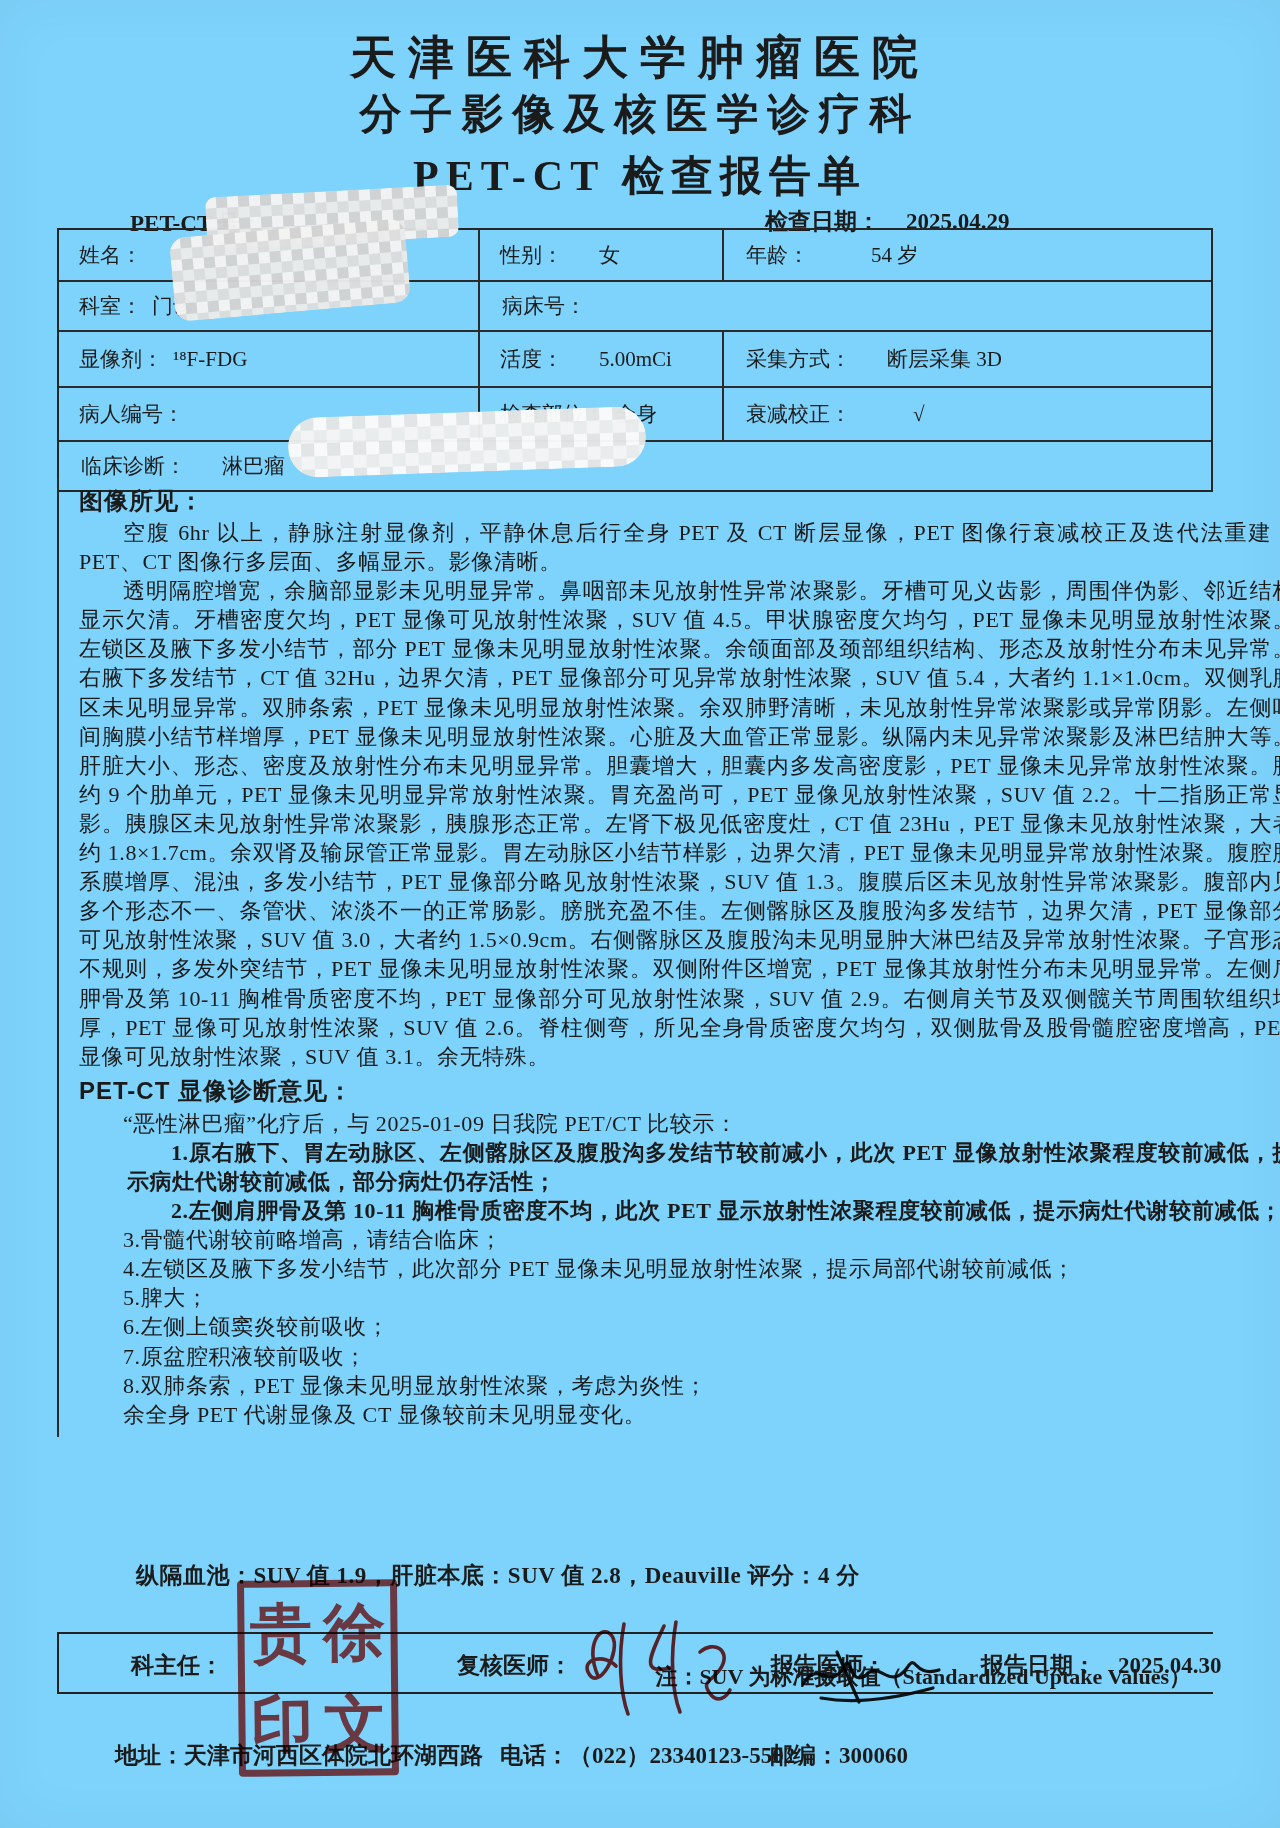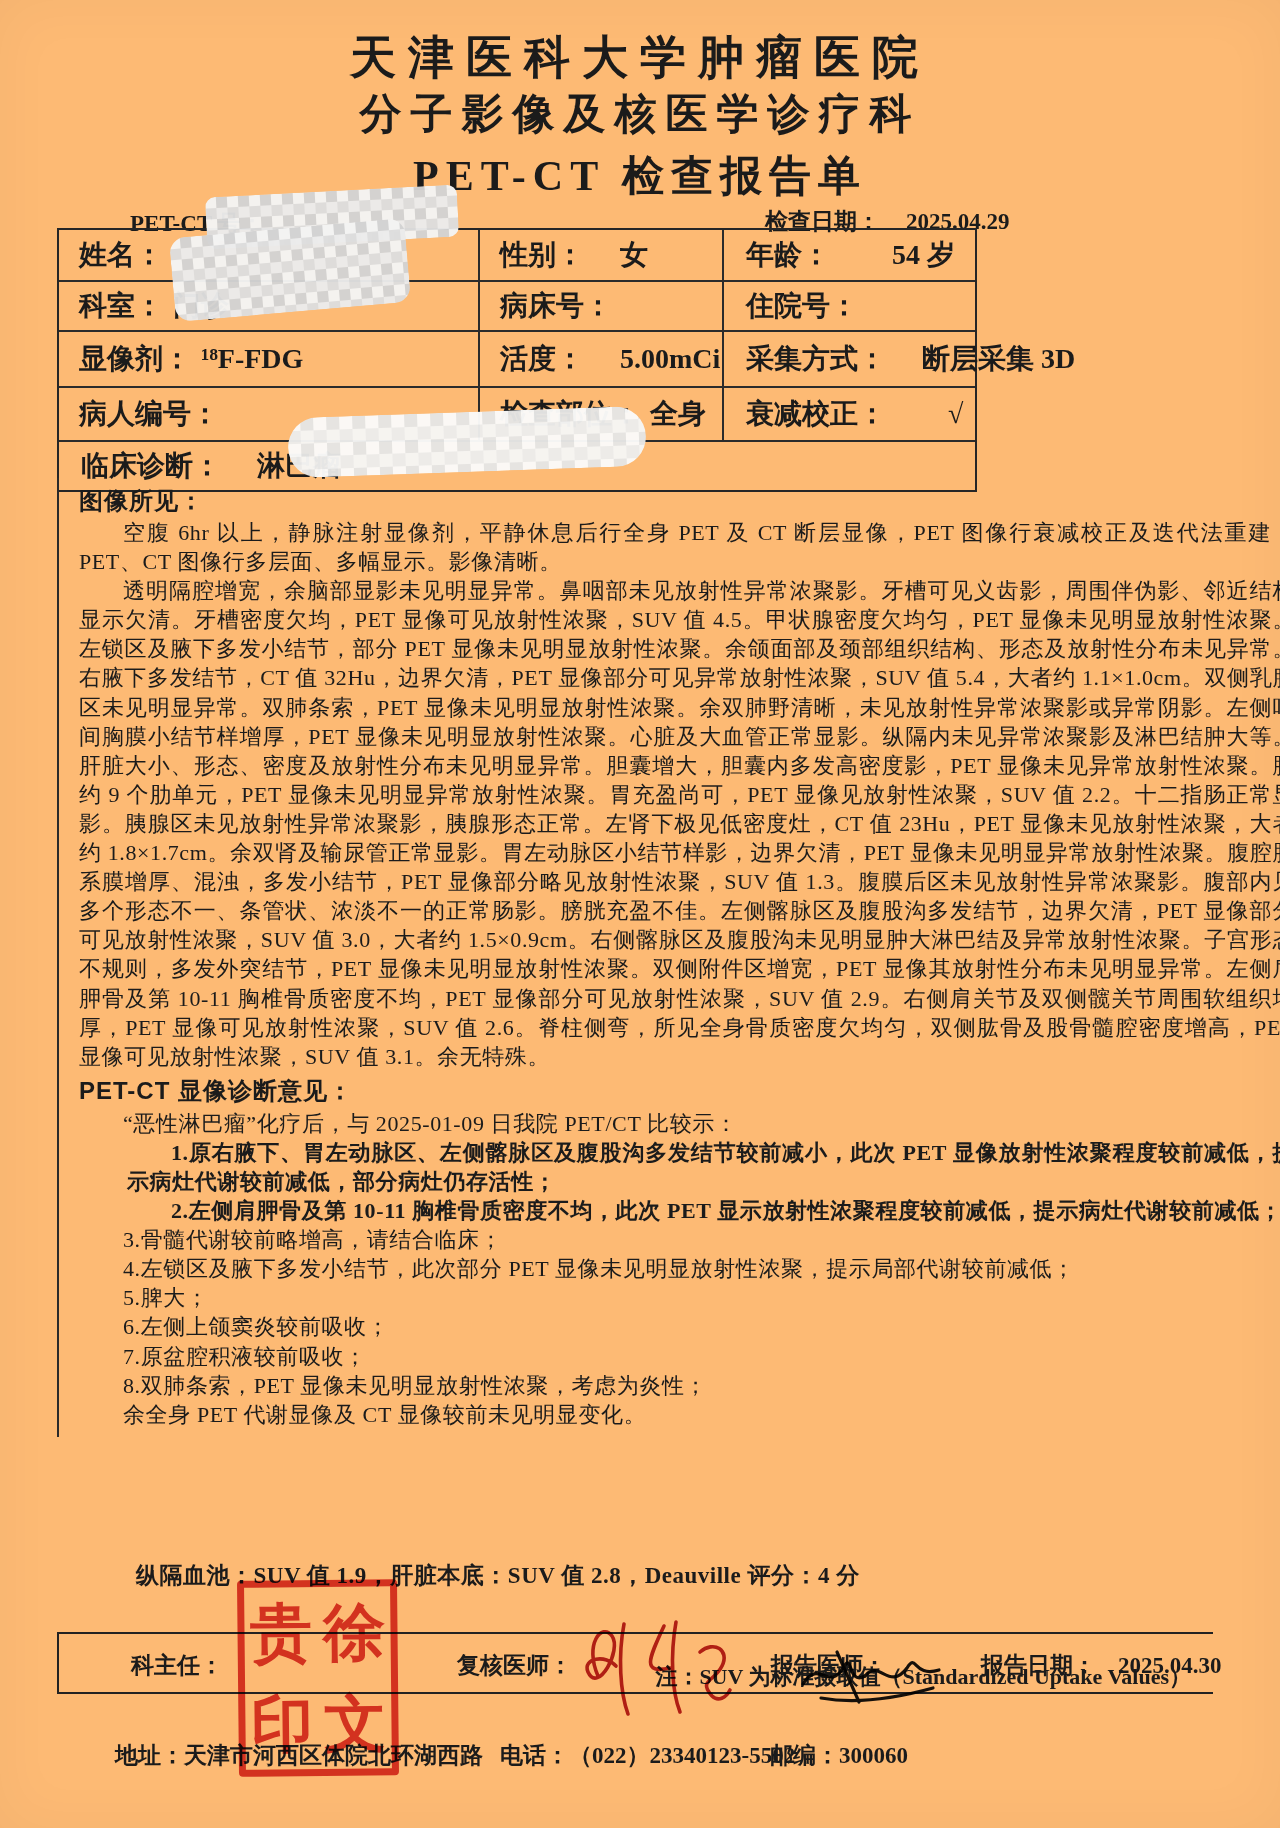--- a/index.html
+++ b/index.html
@@ -1,35 +1,35 @@
 <!DOCTYPE html>
 <html style="--stamp-red: #cf2a2a; --signature-red: #b22a2a; --ink: #1b1b1b;"><head>
 <meta charset="utf-8">
 <style>
   html,body{margin:0;padding:0;background:#e9e9e7;}
   .page{
     position:relative;width:1280px;height:1828px;margin:0 auto;
-    background:#fdba74;color:#1b1b1b;overflow:hidden;
+    background:#7dd3fc;color:#1b1b1b;overflow:hidden;
     font-family:"Liberation Serif","DejaVu Serif",serif;
     box-shadow:inset 0 0 60px rgba(0,0,0,0.04);
   }
   
   .hdr{position:absolute;top:30px;left:0;width:100%;text-align:center;}
   .h-hospital{font-size:46px;font-weight:700;letter-spacing:12px;line-height:56px;}
   .h-dept{font-size:42px;font-weight:700;letter-spacing:9px;line-height:56px;}
   .h-title{font-size:42px;font-weight:700;letter-spacing:7px;line-height:52px;margin-top:8px;}
   
   .meta{position:absolute;top:200px;left:0;width:100%;height:44px;font-size:23px;font-weight:700;}
   .meta-no{position:absolute;left:130px;top:8px;}
   .meta-date{position:absolute;left:765px;top:6px;}
   .meta-date .val{margin-left:26px;font-weight:700;}
   
   .info-table{
-    position:absolute;left:57px;top:228px;width:920px;box-sizing:border-box;
-    border:2px solid #262626;font-size:28px;font-weight:700;
+    position:absolute;left:57px;top:228px;width:1156px;box-sizing:border-box;
+    border:2px solid #262626;font-size:21px;font-weight:400;
   }
   .tr{display:grid;grid-template-columns:421px 244px 1fr;border-bottom:2px solid #2b2b2b;}
   .tr:last-child{border-bottom:none;}
   .td{display:flex;align-items:center;padding-left:20px;border-right:2px solid #2b2b2b;box-sizing:border-box;}
   .td:last-child{border-right:none;padding-left:22px;}
   .tr.full{grid-template-columns:1fr;}
   .lbl{white-space:nowrap;}
   .val{margin-left:36px;white-space:nowrap;}
   .val.near{margin-left:10px;}
   .val.far{margin-left:62px;}
@@ -121,23 +121,20 @@
           <span class="val far">54 岁</span>
         </div>
     </div>
     <div class="tr r2">
       <div class="td">
           <span class="lbl">科室：</span>
           <span class="val near">门诊</span>
         </div>
       <div class="td">
           <span class="lbl">病床号：</span>
-        </div>
-      <div class="td">
-          <span class="lbl">住院号：</span>
         </div>
     </div>
     <div class="tr r3">
       <div class="td">
           <span class="lbl">显像剂：</span>
           <span class="val near">¹⁸F-FDG</span>
         </div>
       <div class="td">
           <span class="lbl">活度：</span>
           <span class="val">5.00mCi</span>

